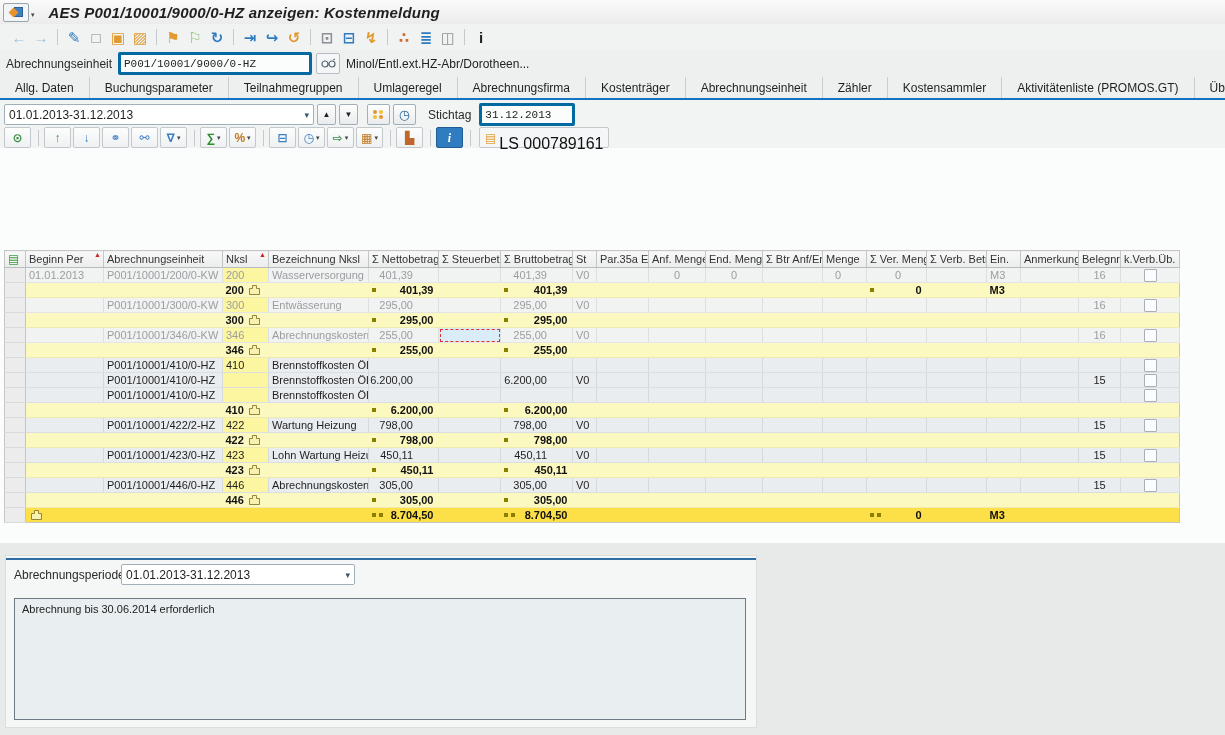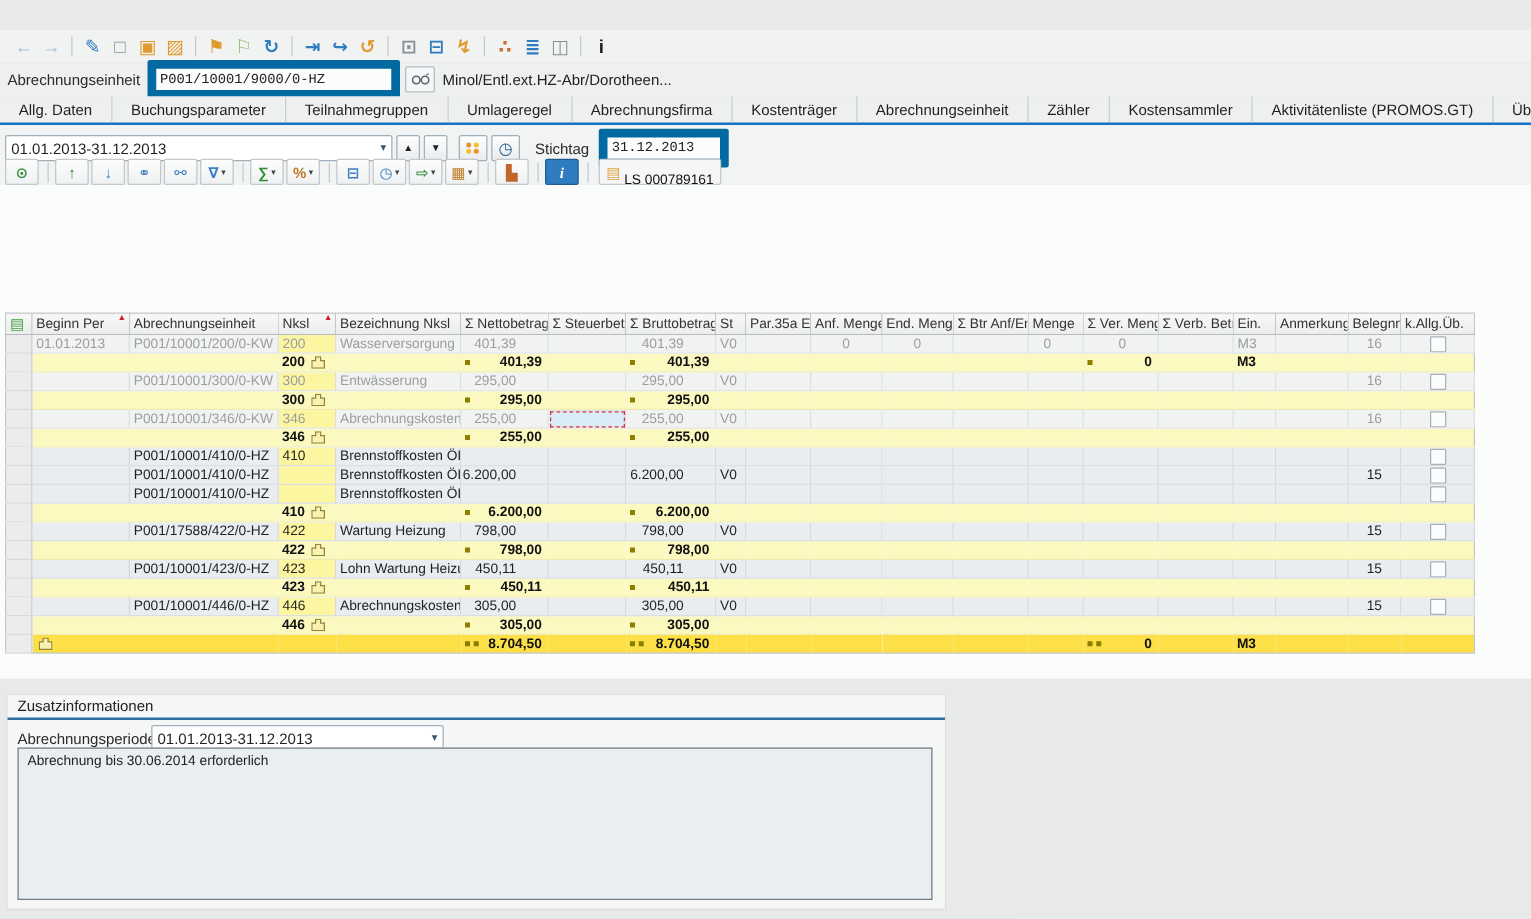--- a/index.html
+++ b/index.html
@@ -22,21 +22,21 @@
                 border-bottom:1px solid #d6d6d6;display:flex;align-items:center;padding-left:8px;}
   .mtb-btn{display:inline-flex;align-items:center;justify-content:center;width:22px;height:20px;cursor:pointer;}
   .mtb-btn .glyph{font-size:15px;font-weight:bold;line-height:1;}
   .tb-sep{display:inline-block;width:1px;height:16px;background:#c6c9cb;margin:0 5px;}
 
   
   .field-bar{position:absolute;top:50px;left:0;right:0;height:27px;background:#eef0f0;
              display:flex;align-items:center;}
   .flabel{margin-left:6px;width:112px;color:#2a2a2a;}
   .finput{font-family:"Liberation Mono","DejaVu Sans Mono",monospace;font-size:11px;color:#222;
-          background:#fbfcfc;border:7px solid #0369a1;border-radius:2px;height:17px;padding:0 3px;}
+          background:#fbfcfc;border:3px solid #0369a1;border-radius:2px;height:17px;padding:0 3px;}
   .ae-input{width:182px;}
   .glasses-btn{width:22px;height:19px;border:1px solid #b6bec4;border-radius:2px;background:#f4f6f7;
                margin-left:4px;display:inline-flex;align-items:center;justify-content:center;cursor:pointer;}
   .fdesc{margin-left:6px;color:#222;}
 
   
   .tabstrip{position:absolute;top:77px;left:0;right:0;height:21px;display:flex;align-items:stretch;
             border-bottom:2px solid #1474c4;background:#eef0f0;}
   .tab{display:flex;align-items:center;padding:0 15px;border-right:1px solid #c9cdd0;cursor:pointer;
        color:#1f1f1f;white-space:nowrap;font-size:12px;}
@@ -68,21 +68,21 @@
   .alv-btn{height:19px;min-width:21px;border:1px solid #c2c8cc;border-radius:2px;margin-right:2px;
            background:linear-gradient(#fdfdfd,#eef1f2);display:inline-flex;align-items:center;
            justify-content:center;padding:0 2px;cursor:pointer;position:relative;}
   .alv-btn .glyph{font-size:12px;font-weight:bold;line-height:1;}
   .alv-btn .dd{font-size:7px;color:#444;margin-left:2px;}
   .alv-btn.bluebadge{background:#2f7cc0;border-color:#1f5c94;}
   .alv-btn.bluebadge .glyph{color:#fff;font-family:"Liberation Serif","DejaVu Serif",serif;font-style:italic;}
   .ls-badge{display:flex;align-items:center;margin-left:3px;border:1px solid #c2c8cc;border-radius:2px;
             background:#f4f6f7;height:19px;padding:0 5px;}
   .ls-badge .lsicon{color:#e2a33c;font-size:12px;margin-right:3px;}
-  .ls-badge .lstext{font-size:11px;color:#111;margin-top:13px;}
+  .ls-badge .lstext{font-size:16px;color:#111;margin-top:13px;}
 
   
   #grid{position:absolute;top:150px;left:4px;border-collapse:collapse;table-layout:fixed;
         background:#fbfcfc;border:1px solid #c6c6c6;}
   #grid td{height:15px;box-sizing:border-box;font-size:11px;padding:0 3px;overflow:hidden;
            white-space:nowrap;vertical-align:middle;}
   #grid thead td{height:17px;background:linear-gradient(#f8f8f8,#ebecec);border-right:1px solid #c3c6c9;
                  border-bottom:1px solid #b9bcbe;color:#333;position:relative;}
   .tri{position:absolute;top:0px;right:2px;font-size:7px;color:#cc2222;}
   .selall{color:#3e9c3e;font-size:12px;}
@@ -116,20 +116,28 @@
   .zlabel{width:107px;color:#2a2a2a;}
   .zselect{width:224px;}
   .ztext{position:absolute;left:8px;right:10px;top:42px;bottom:7px;border:1px solid #6f7b84;
          background:#e9eef1;color:#222;font-size:11px;line-height:14px;padding:3px 7px;overflow:hidden;}
 </style>
 </head>
 <body>
 
 <div id="screen">
 
+  <div class="titlebar">
+    <span class="tb-icon-btn">
+      <span class="d1"></span>
+      <span class="d2"></span>
+    </span>
+    <span class="mini-dd">▾</span>
+    <span class="wtitle">AES P001/10001/9000/0-HZ anzeigen: Kostenmeldung</span>
+  </div>
 
   <div class="main-toolbar">
       <span class="mtb-btn">
         <span class="glyph" style="color: rgb(156, 192, 220);">←</span>
       </span>
       <span class="mtb-btn">
         <span class="glyph" style="color: rgb(156, 192, 220);">→</span>
       </span>
       <span class="tb-sep"></span>
       <span class="mtb-btn">
@@ -343,21 +351,21 @@
             <td><span>Par.35a ES</span></td>
             <td><span>Anf. Menge</span></td>
             <td><span>End. Menge</span></td>
             <td><span>Σ Btr Anf/En</span></td>
             <td><span>Menge</span></td>
             <td><span>Σ Ver. Menge</span></td>
             <td><span>Σ Verb. Betr</span></td>
             <td><span>Ein.</span></td>
             <td><span>Anmerkung</span></td>
             <td><span>Belegnr</span></td>
-            <td><span>k.Allg.Üb.</span></td>
+            <td><span>k.Verb.Üb.</span></td>
           </tr>
         </thead>
       <tbody>
           <tr class="data-gray">
             <td class="selc"></td>
             <td>
               <div class="cw">
                 <span>01.01.2013</span>
               </div>
             </td>
@@ -853,21 +861,21 @@
             <td></td>
             <td></td>
             <td></td>
             <td></td>
           </tr>
           <tr class="data">
             <td class="selc"></td>
             <td></td>
             <td>
               <div class="cw">
-                <span class="lnk">P001/17588/422/0-HZ</span>
+                <span class="lnk">P001/10001/422/2-HZ</span>
               </div>
             </td>
             <td class="ycell">
               <div class="cw">
                 <span>422</span>
               </div>
             </td>
             <td>
               <div class="cw">
                 <span>Wartung Heizung</span>
@@ -1209,21 +1217,20 @@
             <td></td>
             <td></td>
             <td></td>
           </tr>
         </tbody>
     </table>
   </div>
 
   <div class="bottom">
     <div class="zusatz-panel">
-      <div class="ztitle">Zusatzinformationen</div>
       <div class="zline"></div>
       <div class="zrow">
         <span class="zlabel">Abrechnungsperiode</span>
         <div class="fakeselect zselect">
           <span>01.01.2013-31.12.2013</span>
           <span class="chev">▾</span>
         </div>
       </div>
       <div class="ztext">
         <div>Abrechnung bis 30.06.2014 erforderlich</div>

